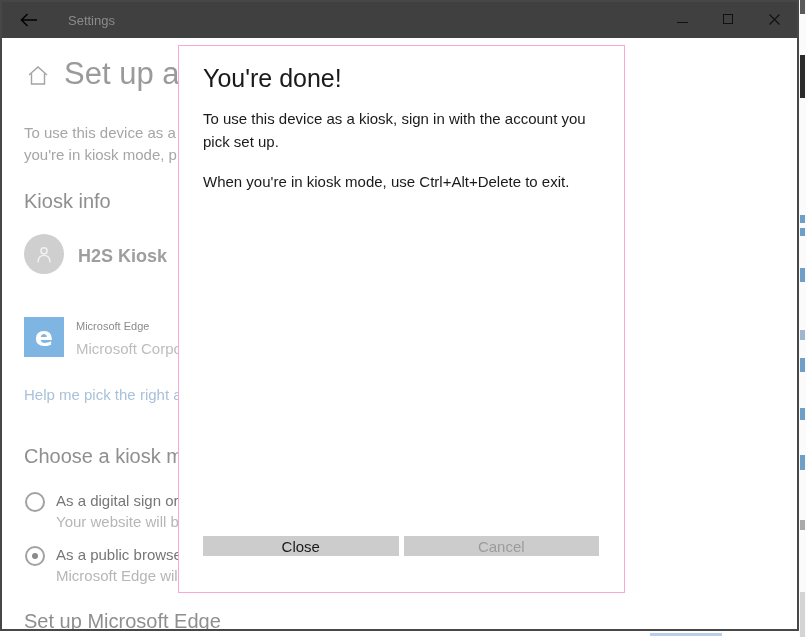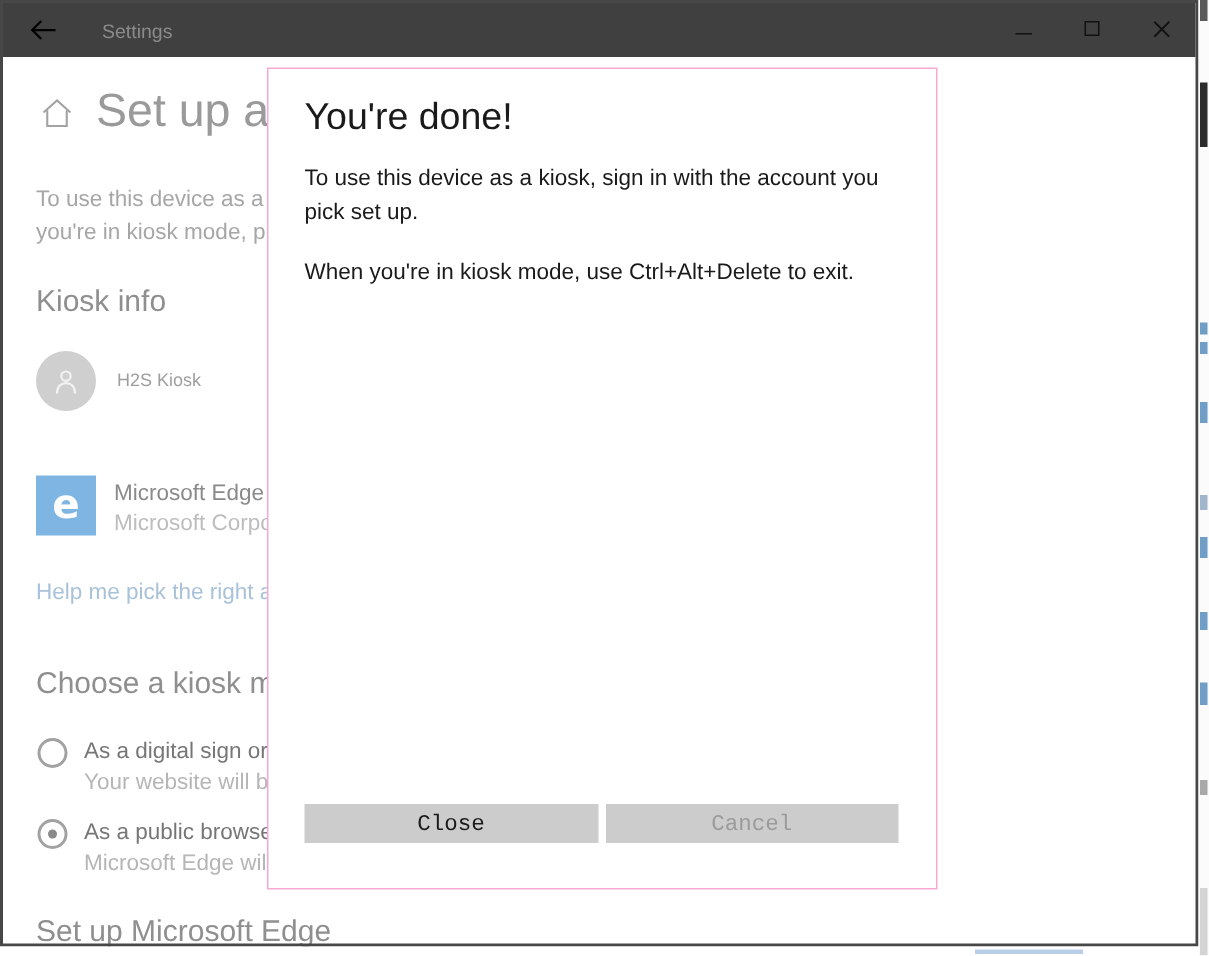--- a/index.html
+++ b/index.html
@@ -27,26 +27,26 @@
   .page { position:absolute; left:0; top:0; width:799px; height:631px; z-index:1; }
   .home-icon { position:absolute; left:26px; top:64px; }
   .page-heading { position:absolute; left:64px; top:56px; font-size:31px; font-weight:300;
     color:#9a9a9a; white-space:nowrap; }
   .intro { position:absolute; left:24px; top:122px; font-size:15px; line-height:22px;
     color:#a6a6a6; white-space:nowrap; }
   .section-heading { position:absolute; font-size:20px; font-weight:400; color:#8f8f8f;
     white-space:nowrap; }
   .avatar { position:absolute; left:24px; top:234px; width:40px; height:40px;
     border-radius:50%; background:#cfcfcf; display:flex; align-items:center; justify-content:center; }
-  .account-name { position:absolute; left:78px; top:246px; font-size:12px; color:#9e9e9e; }
+  .account-name { position:absolute; left:78px; top:246px; font-size:18px; color:#9e9e9e;font-weight:bold; }
   .edge-tile { position:absolute; left:24px; top:317px; width:40px; height:40px;
     background:#7fb5e3; display:flex; align-items:center; justify-content:center; }
   .edge-glyph { color:#ffffff; font-size:27px; font-weight:bold; line-height:1;
     font-family:"DejaVu Sans", sans-serif; transform:translateY(-1px); }
-  .app-name { position:absolute; left:76px; top:320px; font-size:15px; color:#8a8a8a; }
+  .app-name { position:absolute; left:76px; top:320px; font-size:11px; color:#8a8a8a; }
   .app-publisher { position:absolute; left:76px; top:340px; font-size:15px; color:#bdbdbd; white-space:nowrap; }
   .help-link { position:absolute; left:24px; top:386px; font-size:15px; color:#a9c2da;
     cursor:pointer; white-space:nowrap; }
   .radio-option { position:absolute; left:24px; cursor:pointer; }
   .radio-circle { position:absolute; left:1px; top:2px; width:20px; height:20px;
     border-radius:50%; border:2px solid #a2a2a2; background:#fff; }
   .radio-dot { position:absolute; left:5px; top:5px; width:6px; height:6px;
     border-radius:50%; background:#8a8a8a; }
   .radio-label { position:absolute; left:32px; top:2px; font-size:15px; color:#767676; white-space:nowrap; }
   .radio-sublabel { position:absolute; left:32px; top:23px; font-size:15px; color:#b6b6b6; white-space:nowrap; }
@@ -54,22 +54,22 @@
   
   .dialog { position:absolute; left:178px; top:45px; width:447px; height:548px;
     background:#ffffff; border:1px solid #f9a8d4; z-index:10; }
   .dialog-title { position:absolute; left:24px; top:18px; font-size:25px; color:#1a1a1a; }
   .dialog-body-1 { position:absolute; left:24px; top:61px; width:402px; font-size:15px;
     line-height:23px; color:#1a1a1a; }
   .dialog-body-2 { position:absolute; left:24px; top:124px; width:410px; font-size:15px;
     line-height:23px; color:#1a1a1a; }
   .dialog-buttons { position:absolute; left:24px; right:25px; bottom:25px; height:31px;
     display:flex; gap:5px; }
-  .dlg-btn { flex:1; height:26px; background:#cccccc; border:none; font-size:15px;
-    font-family:Liberation Mono, monospace; cursor:pointer; }
+  .dlg-btn { flex:1; height:20px; background:#cccccc; border:none; font-size:15px;
+    font-family:Liberation Sans, sans-serif; cursor:pointer; }
   .dlg-btn.primary { color:#1a1a1a; }
   .dlg-btn.disabled { color:#9b9b9b; cursor:default; }
 
   
   .right-sliver { position:absolute; left:799px; top:0; width:7px; height:637px;
     background:#fbfbfb; z-index:6; }
   .frag { position:absolute; left:1px; width:5px; }
   .below-window { position:absolute; left:0; top:631px; width:799px; height:6px;
     background:#ffffff; z-index:6; }
   .bottom-frag { position:absolute; left:650px; top:2px; width:72px; height:3px;

